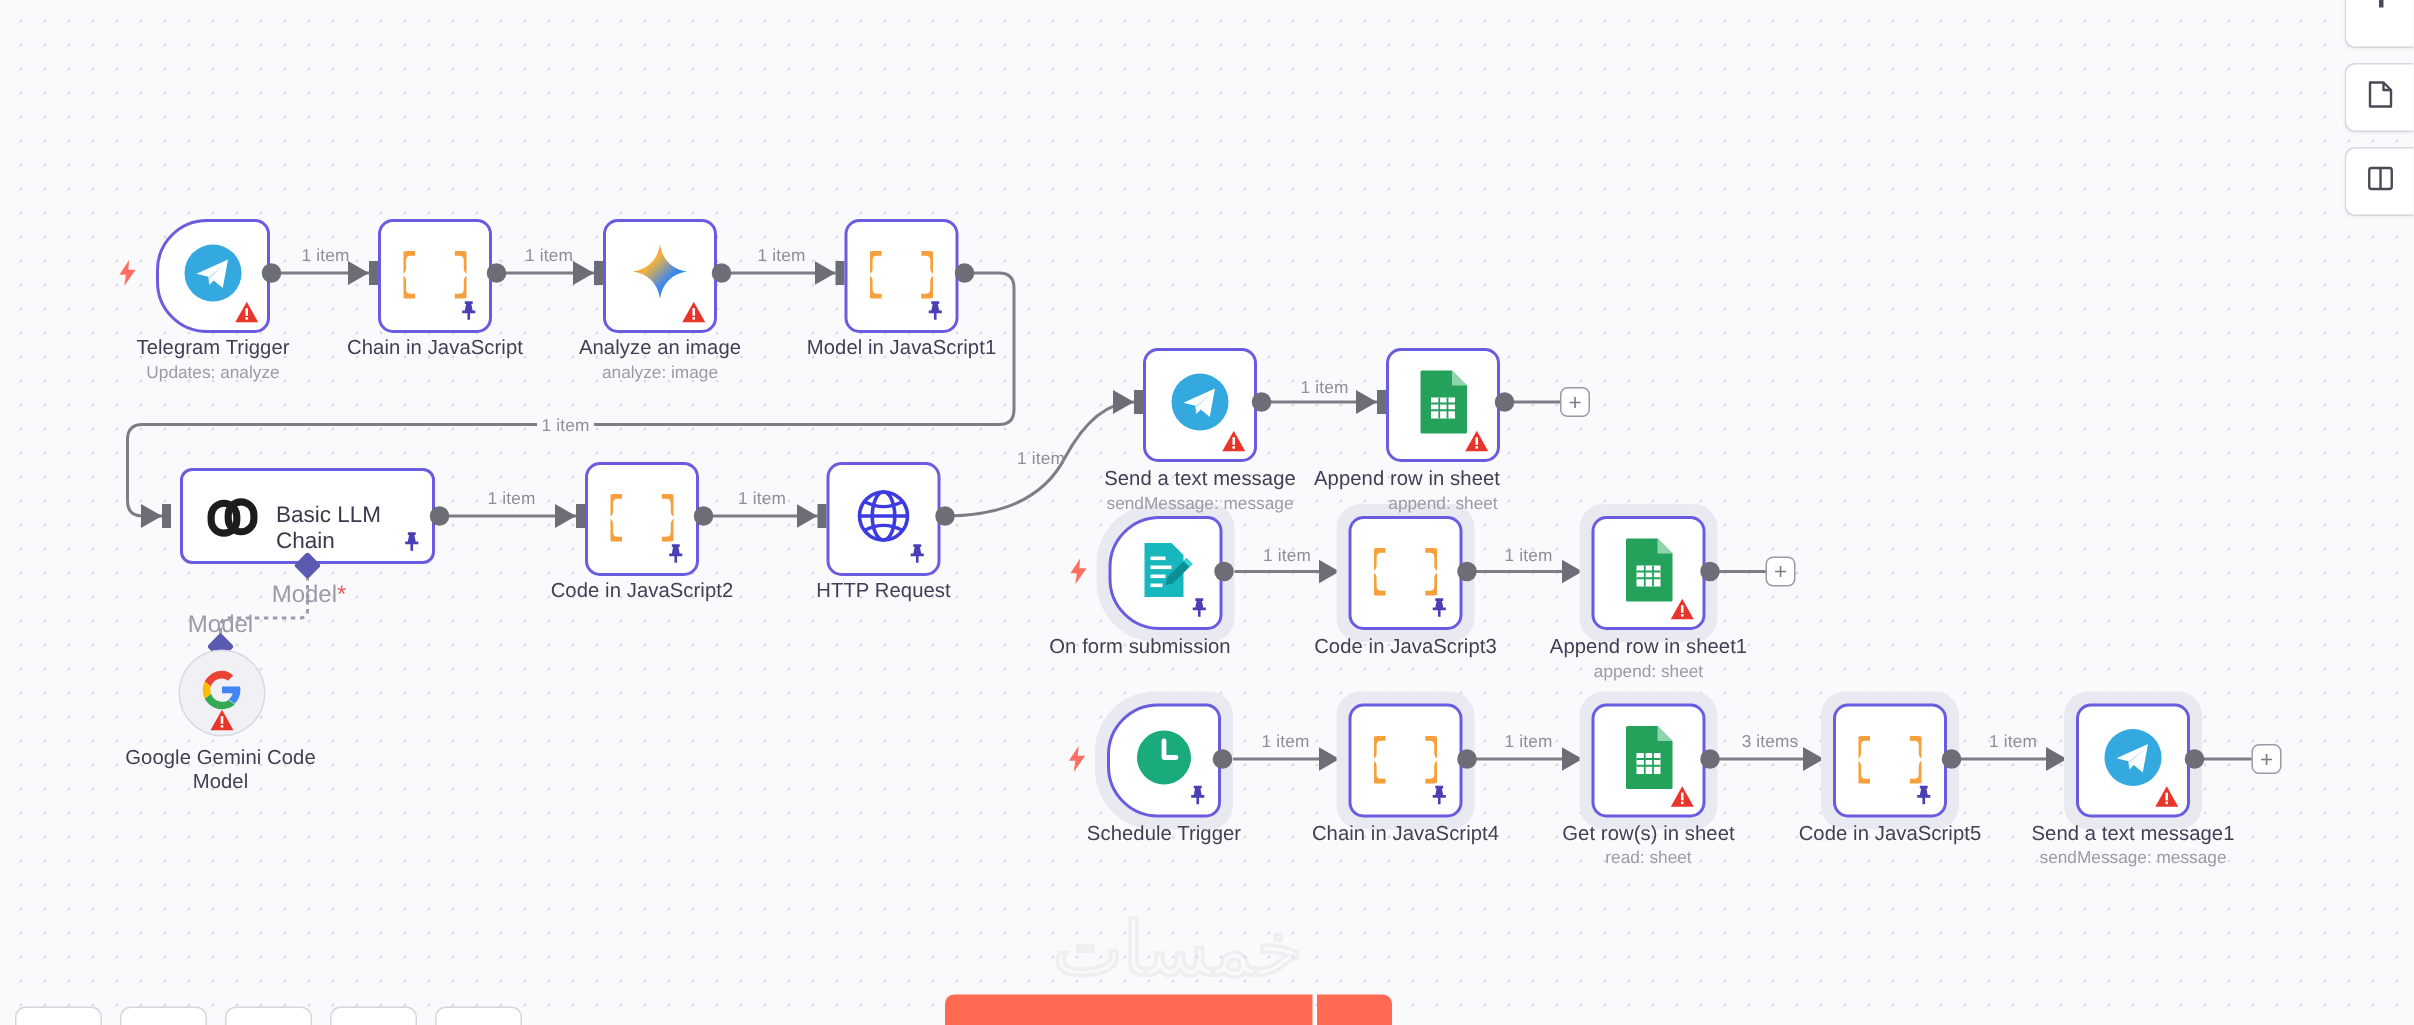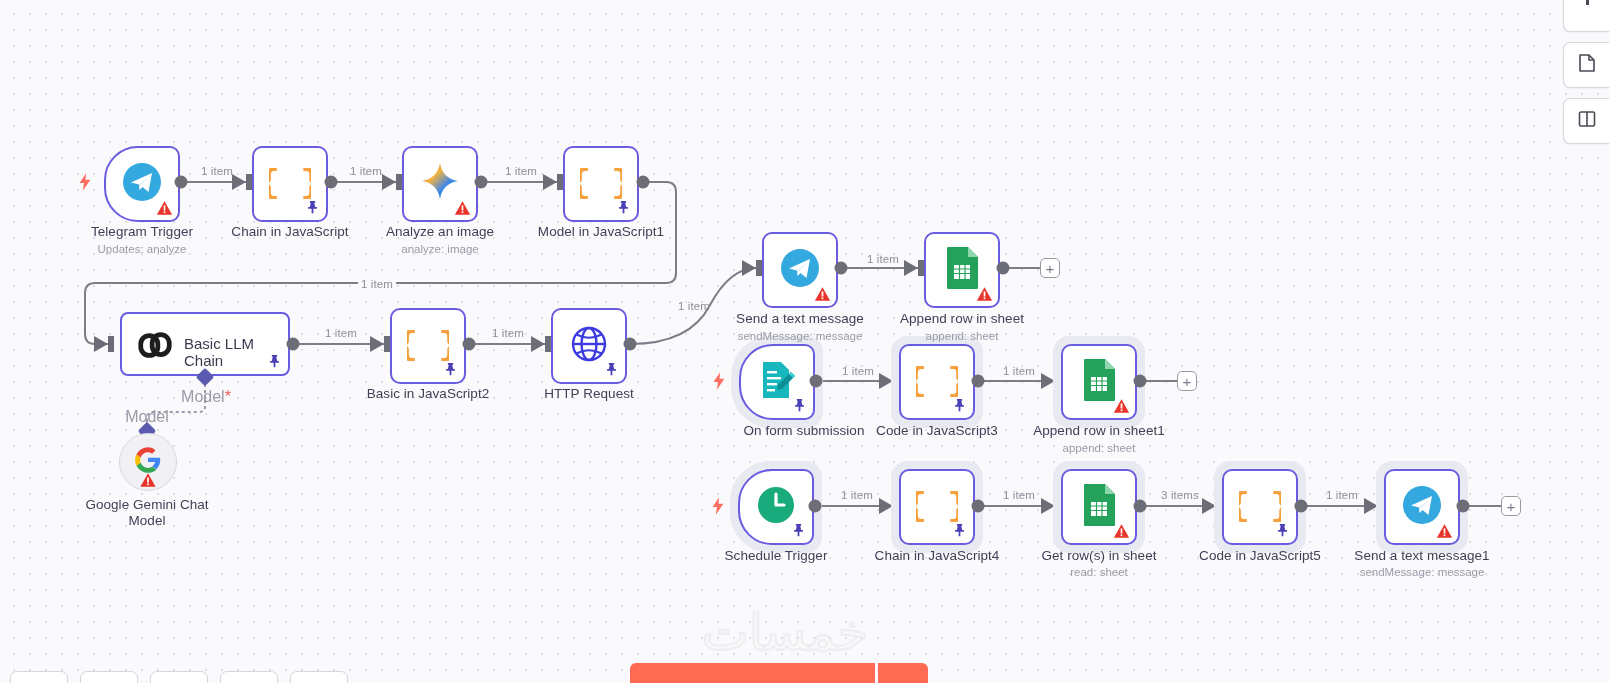--- a/index.html
+++ b/index.html
@@ -334,21 +334,21 @@
           <text x="21" y="31" font-family="Liberation Mono, monospace" font-size="34" font-weight="bold" fill="#f5a03c" text-anchor="middle">{ }</text>
         </svg>
     </span>
     <span class="pin">
       <svg viewBox="0 0 14 16" width="13" height="14">
           <path d="M4 1 h6 v2 h-1 l1 5 h2 v2 h-4 v5 h-2 v-5 h-4 v-2 h2 l1 -5 h-1 z" fill="#4a3fb5"></path>
         </svg>
     </span>
   </div>
   <div class="dot-out" style="left:469px;top:344px"></div>
-  <div class="node-title" style="left:428px;top:386px">Basic in JavaScript2</div>
+  <div class="node-title" style="left:428px;top:386px">Code in JavaScript2</div>
 
   <div class="node" style="left:551px;top:308px">
     <span>
       <svg width="42" height="42" viewBox="0 0 42 42">
         <circle cx="21" cy="21" r="16" fill="none" stroke="#3b3be0" stroke-width="2.4"></circle>
         <ellipse cx="21" cy="21" rx="7.5" ry="16" fill="none" stroke="#3b3be0" stroke-width="2.4"></ellipse>
         <line x1="5" y1="21" x2="37" y2="21" stroke="#3b3be0" stroke-width="2.4"></line>
         <path d="M8.5 11.5 Q21 18 33.5 11.5" fill="none" stroke="#3b3be0" stroke-width="2.2"></path>
         <path d="M8.5 30.5 Q21 24 33.5 30.5" fill="none" stroke="#3b3be0" stroke-width="2.2"></path>
       </svg>
@@ -374,21 +374,21 @@
       </svg>
     </span>
     <span style="position:absolute;left:50%;bottom:2px;transform:translateX(-50%);width:17px;height:16px">
       <svg viewBox="0 0 20 18" width="17" height="16">
           <path d="M10 1 L19 17 L1 17 Z" fill="#e8352b"></path>
           <rect x="9" y="6" width="2" height="6" fill="#fff"></rect>
           <rect x="9" y="13" width="2" height="2" fill="#fff"></rect>
         </svg>
     </span>
   </div>
-  <div class="node-title" style="left:147px;top:497px">Google Gemini Chat
+  <div class="node-title" style="left:147px;top:497px">Google Gemini Code
 Model</div>
 
   <div class="node" style="left:762px;top:232px">
     <span>
       <svg width="40" height="40" viewBox="0 0 40 40">
         <circle cx="20" cy="20" r="19" fill="#34a9e0"></circle>
         <path d="M9 20.5 L30 11 L26.5 30 L20.5 25 L17.5 28 L17 22.5 Z" fill="#fff"></path>
         <path d="M17.5 28 L17 22.5 L28 14 L17.8 23.8 Z" fill="#cfe9f7"></path>
       </svg>
     </span>
@@ -416,21 +416,21 @@
     <span class="warn">
       <svg viewBox="0 0 20 18" width="17" height="16">
           <path d="M10 1 L19 17 L1 17 Z" fill="#e8352b"></path>
           <rect x="9" y="6" width="2" height="6" fill="#fff"></rect>
           <rect x="9" y="13" width="2" height="2" fill="#fff"></rect>
         </svg>
     </span>
   </div>
   <div class="dot-out" style="left:1003px;top:268px"></div>
   <div class="plus-btn" style="left:1050px;top:268px">+</div>
-  <div class="node-title" style="left:962px;top:311px">Append row in sheet</div>
+  <div class="node-title" style="left:938px;top:311px">Append row in sheet</div>
   <div class="node-sub" style="left:962px;top:330px">append: sheet</div>
 
   <div class="bolt" style="left:719px;top:381px">
     <svg viewBox="0 0 24 32" width="13" height="18">
         <path d="M14 0 L2 18 L10 18 L8 32 L22 12 L13 12 Z" fill="#ff6f61"></path>
       </svg>
   </div>
   <div class="node trigger" style="left:739px;top:344px">
     <span>
       <svg width="38" height="40" viewBox="0 0 38 40">
@@ -443,21 +443,21 @@
         <path d="M33 12 l4 4 l-2 2 l-4 -4 z" fill="#3ed3d8"></path>
       </svg>
     </span>
     <span class="pin">
       <svg viewBox="0 0 14 16" width="13" height="14">
           <path d="M4 1 h6 v2 h-1 l1 5 h2 v2 h-4 v5 h-2 v-5 h-4 v-2 h2 l1 -5 h-1 z" fill="#4a3fb5"></path>
         </svg>
     </span>
   </div>
   <div class="dot-out" style="left:816px;top:381px"></div>
-  <div class="node-title" style="left:804px;top:423px">On form submission</div>
+  <div class="node-title" style="left:760px;top:423px">On form submission</div>
 
   <div class="node" style="left:899px;top:344px">
     <span>
       <svg width="42" height="42" viewBox="0 0 42 42">
           <text x="21" y="31" font-family="Liberation Mono, monospace" font-size="34" font-weight="bold" fill="#f5a03c" text-anchor="middle">{ }</text>
         </svg>
     </span>
     <span class="pin">
       <svg viewBox="0 0 14 16" width="13" height="14">
           <path d="M4 1 h6 v2 h-1 l1 5 h2 v2 h-4 v5 h-2 v-5 h-4 v-2 h2 l1 -5 h-1 z" fill="#4a3fb5"></path>

